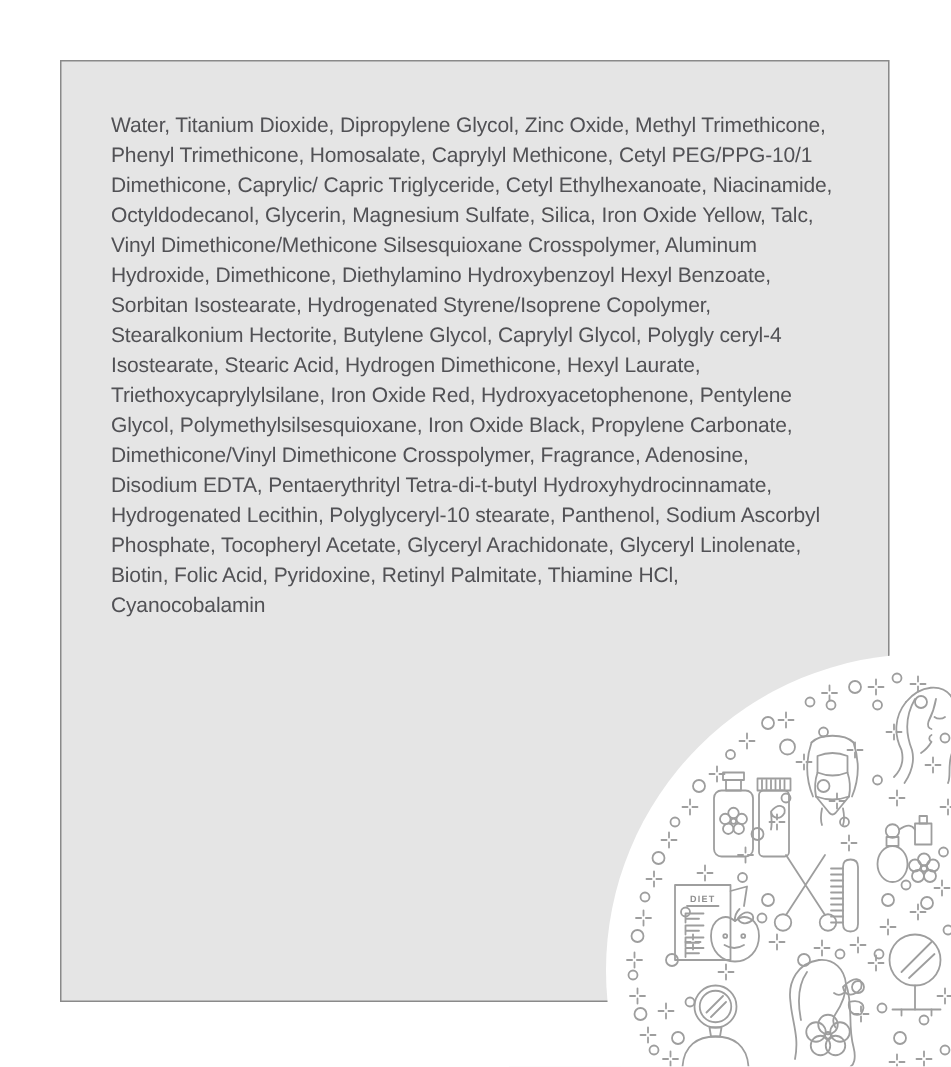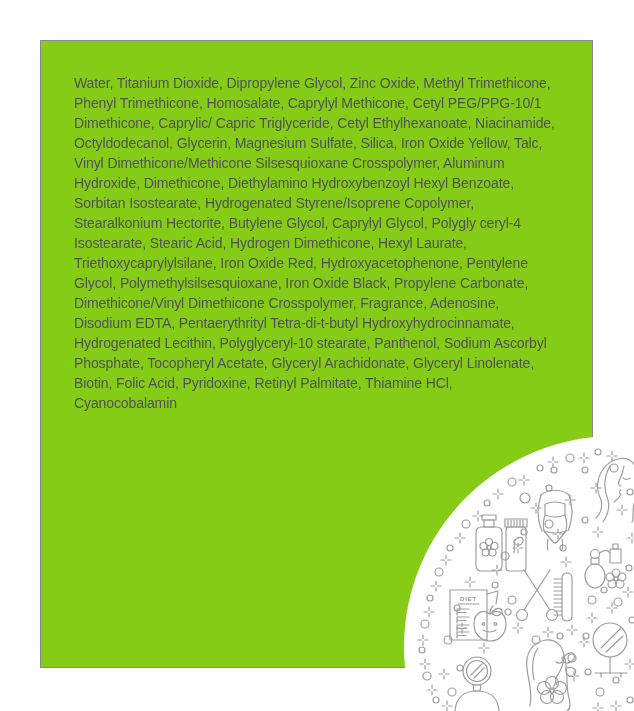--- a/index.html
+++ b/index.html
@@ -1,18 +1,18 @@
 <!DOCTYPE html>
 <html><head>
 <meta charset="utf-8">
 <style>
   html,body{margin:0;padding:0;background:#ffffff;}
   body{width:634px;height:711px;overflow:hidden;font-family:"Liberation Sans",sans-serif;}
   .canvas{position:relative;width:634px;height:711px;overflow:hidden;background:#ffffff;}
-  .panel{position:absolute;left:40px;top:40px;width:551px;height:626px;border:1px solid #8a8a8a;background:#84cc16;z-index:1;}
+  .panel{position:absolute;left:40px;top:40px;width:551px;height:626px;border:1px solid #8a8a8a;background:#e5e5e5;z-index:1;}
   .ingredients{position:absolute;left:33px;top:32px;width:484px;margin:0;
     font-size:14px;line-height:20px;color:#515155;letter-spacing:-0.1px;}
   .illus{position:absolute;left:380px;top:420px;width:254px;height:291px;z-index:2;}
 </style>
 </head>
 <body>
 
 <div class="canvas">
 
   <div class="panel">

